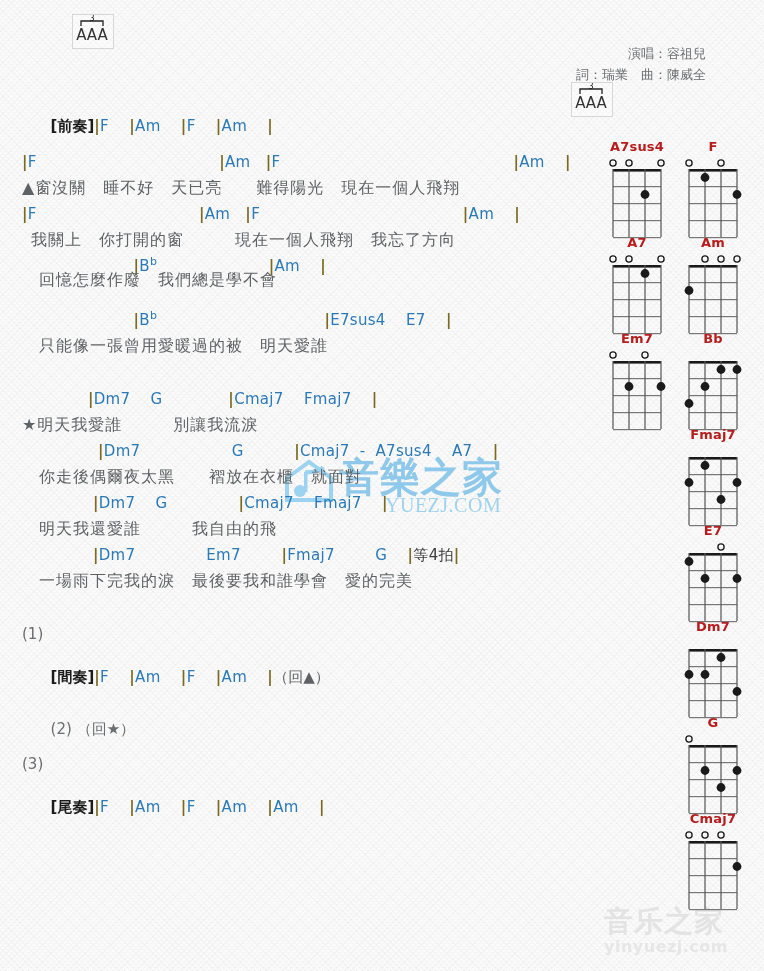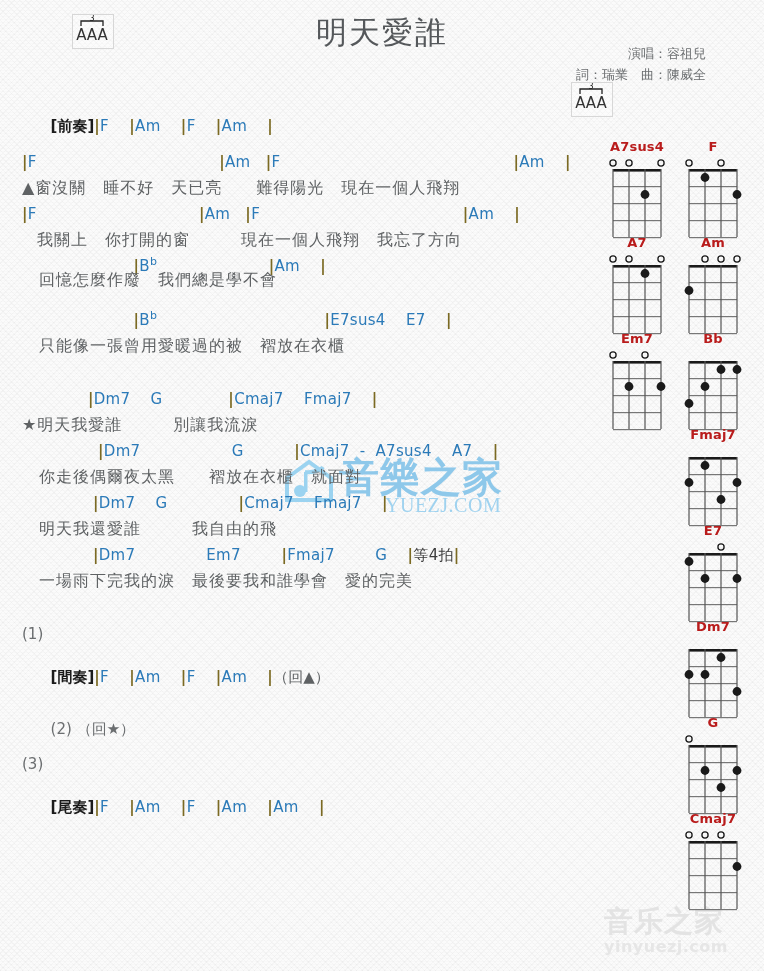--- a/index.html
+++ b/index.html
@@ -169,21 +169,20 @@
     </svg>
     <div class="wm-cn">音樂之家</div>
     <div class="wm-url">YUEZJ.COM</div>
   </div>
 
   <div class="wm-footer">
     <div class="wf-cn">音乐之家</div>
     <div class="wf-url">yinyuezj.com</div>
   </div>
 
-  <div class="title">明天愛誰</div>
   <div class="credits">
     <div>演唱：容祖兒</div>
     <div>詞：瑞業　曲：陳威全</div>
   </div>
 
   <div class="strum-box strum-a">
     <svg width="40" height="33" viewBox="0 0 40 33">
       <path d="M8 11 L8 6 L30 6 L30 11" fill="none" stroke="#222" stroke-width="1.3"></path>
       <text x="19" y="6" font-family="DejaVu Sans, sans-serif" font-size="8" fill="#222" text-anchor="middle">3</text>
       <text x="19" y="25" font-family="DejaVu Sans, sans-serif" font-size="15" fill="#333" text-anchor="middle">AAA</text>
@@ -200,27 +199,27 @@
   <div class="body">
 
     <div class="row sectionrow" style="left:22px; top:99px;">
       <span class="tag">[前奏]</span><span class="chordrow"><span class="bar">|</span>F    <span class="bar">|</span>Am    <span class="bar">|</span>F    <span class="bar">|</span>Am    <span class="bar">|</span></span>
     </div>
 
     <div class="row chordrow" style="left:22px; top:153px;"><span class="bar">|</span>F                                    <span class="bar">|</span>Am   <span class="bar">|</span>F                                              <span class="bar">|</span>Am    <span class="bar">|</span></div>
     <div class="row lyricrow" style="left:22px; top:178px;">▲窗沒關　睡不好　天已亮　　難得陽光　現在一個人飛翔</div>
 
     <div class="row chordrow" style="left:22px; top:205px;"><span class="bar">|</span>F                                <span class="bar">|</span>Am   <span class="bar">|</span>F                                        <span class="bar">|</span>Am    <span class="bar">|</span></div>
-    <div class="row lyricrow" style="left:20px; top:230px;">　我關上　你打開的窗　　　現在一個人飛翔　我忘了方向</div>
+    <div class="row lyricrow" style="left:14px; top:230px;">　我關上　你打開的窗　　　現在一個人飛翔　我忘了方向</div>
 
     <div class="row chordrow" style="left:22px; top:257px;">                      <span class="bar">|</span>B<span class="flat">b</span>                      <span class="bar">|</span>Am    <span class="bar">|</span></div>
     <div class="row lyricrow" style="left:22px; top:270px;">　回憶怎麼作廢　我們總是學不會</div>
 
     <div class="row chordrow" style="left:22px; top:311px;">                      <span class="bar">|</span>B<span class="flat">b</span>                                 <span class="bar">|</span>E7sus4    E7    <span class="bar">|</span></div>
-    <div class="row lyricrow" style="left:22px; top:336px;">　只能像一張曾用愛暖過的被　褶放在衣櫃</div>
+    <div class="row lyricrow" style="left:22px; top:336px;">　只能像一張曾用愛暖過的被　明天愛誰</div>
 
     <div class="row chordrow" style="left:22px; top:390px;">             <span class="bar">|</span>Dm7    G             <span class="bar">|</span>Cmaj7    Fmaj7    <span class="bar">|</span></div>
     <div class="row lyricrow" style="left:22px; top:415px;">★明天我愛誰　　　別讓我流淚</div>
 
     <div class="row chordrow" style="left:22px; top:442px;">               <span class="bar">|</span>Dm7                  G          <span class="bar">|</span>Cmaj7  -  A7sus4    A7    <span class="bar">|</span></div>
     <div class="row lyricrow" style="left:22px; top:467px;">　你走後偶爾夜太黑　　褶放在衣櫃　就面對</div>
 
     <div class="row chordrow" style="left:22px; top:494px;">              <span class="bar">|</span>Dm7    G              <span class="bar">|</span>Cmaj7    Fmaj7    <span class="bar">|</span></div>
     <div class="row lyricrow" style="left:22px; top:519px;">　明天我還愛誰　　　我自由的飛</div>
 

